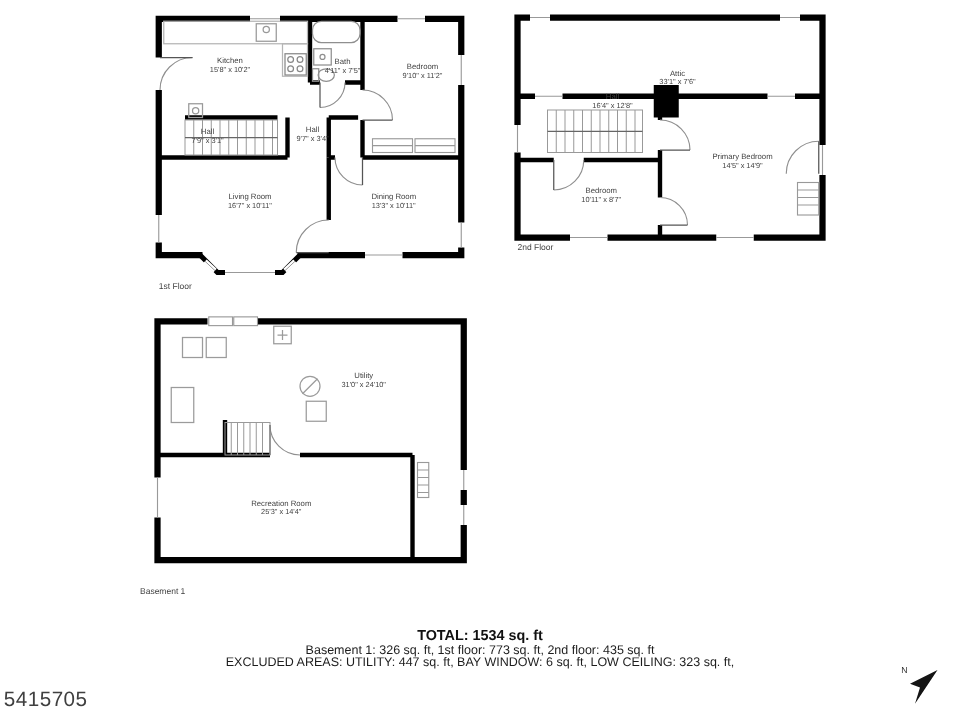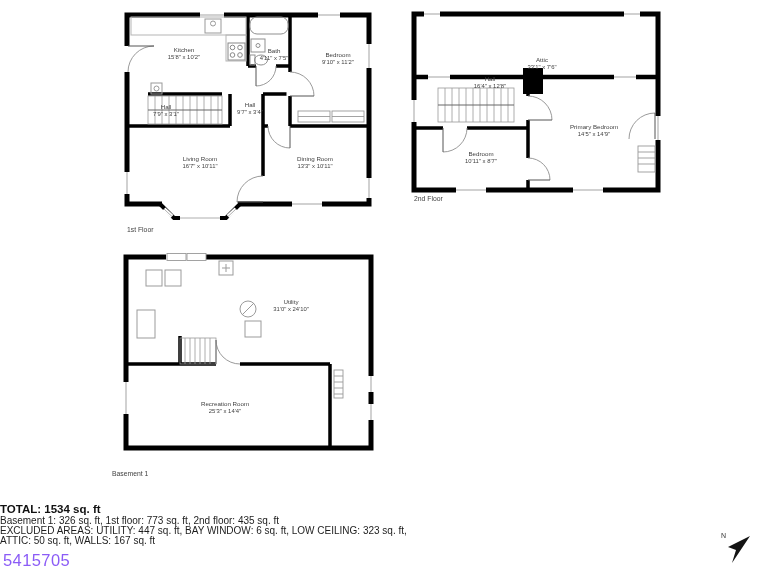--- a/index.html
+++ b/index.html
@@ -5,24 +5,24 @@
   html,body{margin:0;padding:0;background:#ffffff;}
   body{position:relative;width:768px;height:576px;overflow:hidden;
        font-family:"Liberation Sans",sans-serif;}
   svg{position:absolute;}
   .room-label{position:absolute;transform:translate(-50%,-50%);
       display:flex;flex-direction:column;align-items:center;
       font-size:6px;line-height:7.5px;color:#3f3f3f;white-space:nowrap;text-align:center;}
   .room-label .rname{font-size:6.2px;}
   .room-label .rdims{font-size:5.9px;}
   .floor-caption{position:absolute;font-size:6.8px;color:#3f3f3f;white-space:nowrap;}
-  .summary{position:absolute;left:0;top:503px;width:768px;text-align:left;color:#1d1d1d;}
+  .summary{position:absolute;left:0;top:503px;width:768px;text-align:center;color:#1d1d1d;}
   .summary .total{font-size:11.5px;line-height:12.5px;font-weight:bold;color:#111;}
   .summary .line{font-size:10px;line-height:10.4px;}
-  .listing-id{position:absolute;left:3px;top:551px;font-size:16.5px;color:#8b5cf6;letter-spacing:.4px;}
+  .listing-id{position:absolute;left:3px;top:551px;font-size:16.5px;color:#404040;letter-spacing:.4px;}
 </style>
 </head>
 <body>
 
 <svg style="left:122px;top:8px" width="252" height="232" viewBox="0 0 252 232">
   <g stroke="#000" stroke-width="5" fill="#fff">
     <path d="M5 7 H247 V196 H5 Z"></path>
   </g>
   <g stroke="#000" stroke-width="3.5" fill="none">
     <path d="M126 7 V58"></path>
@@ -256,21 +256,20 @@
 </div>
 
 <div class="floor-caption" style="left:127px;top:226px">1st Floor</div>
 <div class="floor-caption" style="left:414px;top:195px">2nd Floor</div>
 <div class="floor-caption" style="left:112px;top:470px">Basement 1</div>
 
 <div class="summary">
   <div class="total">TOTAL: 1534 sq. ft</div>
   <div class="line">Basement 1: 326 sq. ft, 1st floor: 773 sq. ft, 2nd floor: 435 sq. ft</div>
   <div class="line">EXCLUDED AREAS: UTILITY: 447 sq. ft, BAY WINDOW: 6 sq. ft, LOW CEILING: 323 sq. ft,</div>
-  <div class="line">ATTIC: 50 sq. ft, WALLS: 167 sq. ft</div>
 </div>
 
 <div class="listing-id">5415705</div>
 
 <svg style="left:710px;top:522px" width="46" height="48" viewBox="0 0 46 48">
   <text x="11" y="16" font-size="7" fill="#333" font-family="Liberation Sans, sans-serif">N</text>
   <polygon points="40,14 18,25 26,28 22,41" fill="#141414"></polygon>
 </svg>
 
 </body></html>

